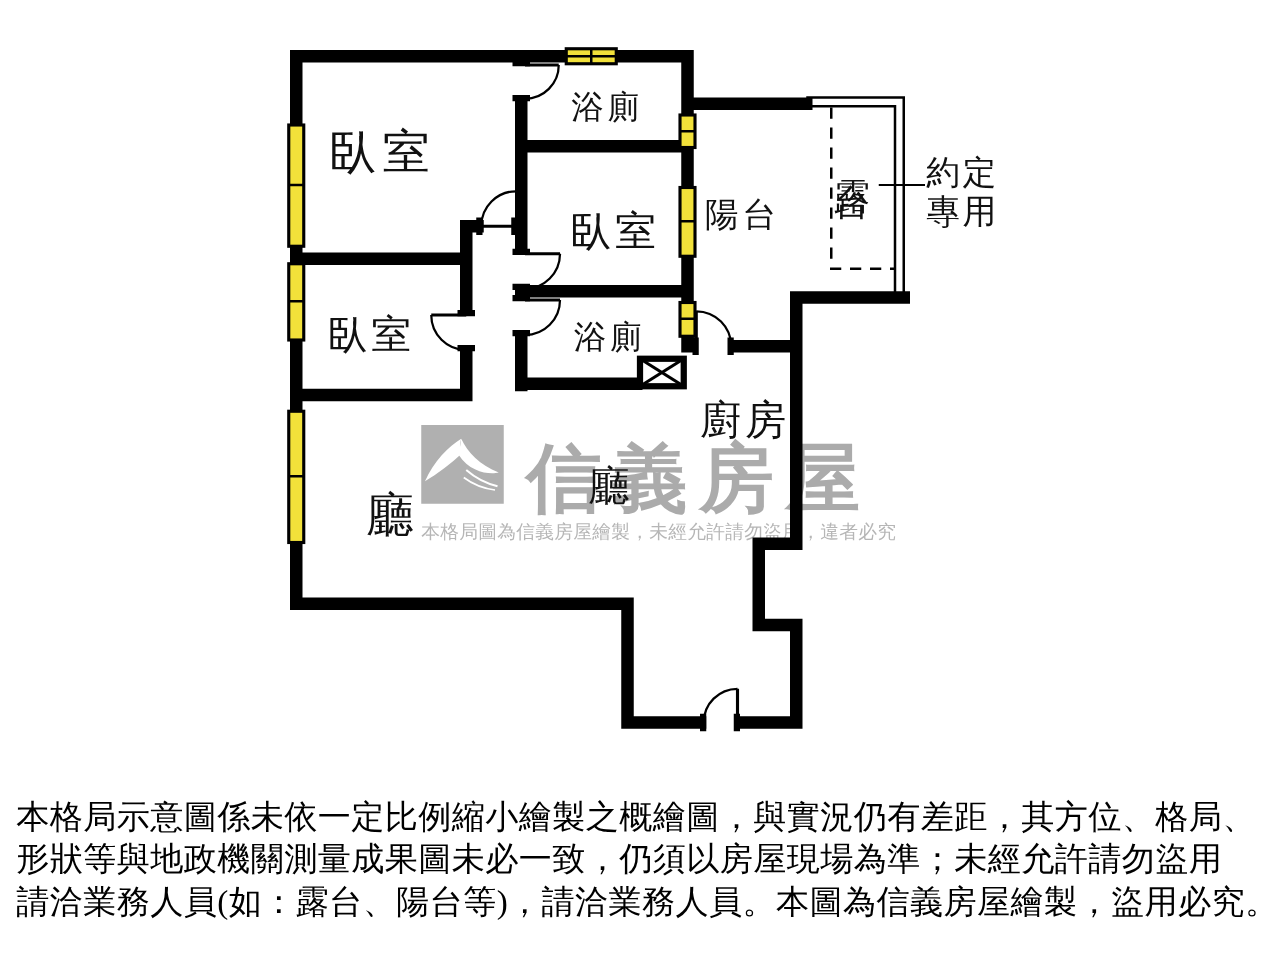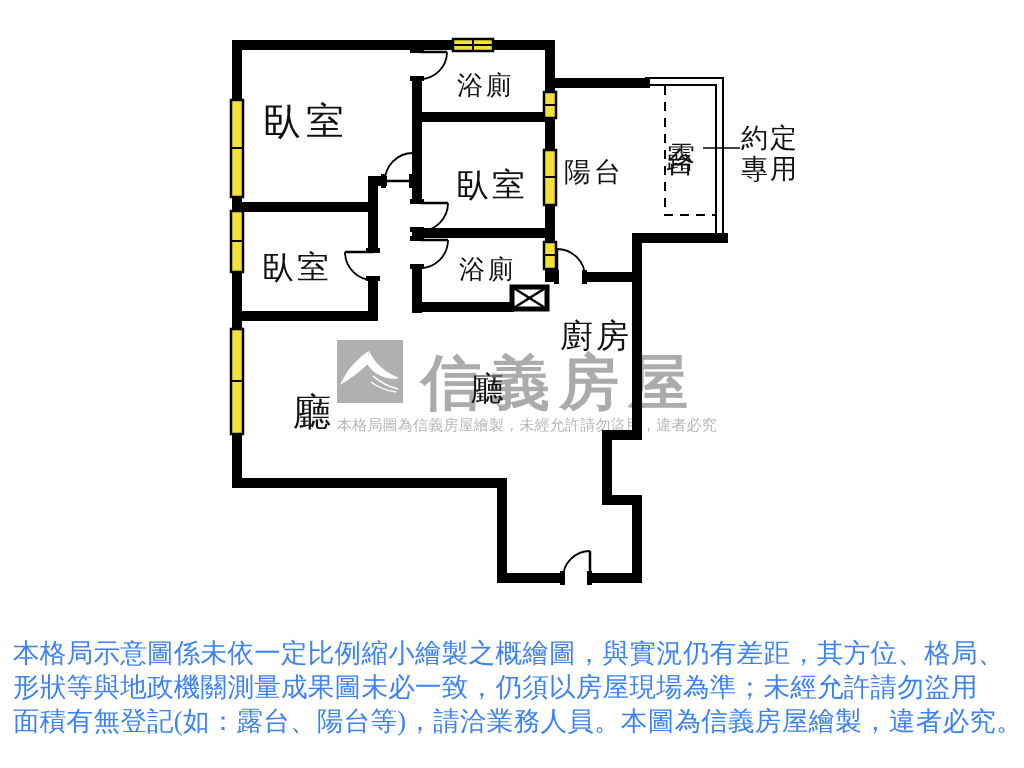--- a/index.html
+++ b/index.html
@@ -12,21 +12,21 @@
   .leader{stroke:#000000;stroke-width:1.5;fill:none;}
   .window-rect{fill:#f2e13a;stroke:#000000;stroke-width:2.5;}
   .window-div{stroke:#000000;stroke-width:2;}
   .door-arc{stroke:#000000;stroke-width:1.8;fill:none;}
   .door-leaf{stroke:#000000;stroke-width:2.5;fill:none;}
   .jamb{fill:#000000;}
   .room-label{fill:#111111;font-family:"Liberation Serif","DejaVu Serif",serif;}
   .vert-label{writing-mode:vertical-rl;text-orientation:upright;}
   .wm-brand{fill:#ababab;font-weight:bold;font-family:"Liberation Serif","DejaVu Serif",serif;}
   .wm-notice{fill:#b6b6b6;font-family:"Liberation Serif","DejaVu Serif",serif;}
-  .disclaimer{position:absolute;left:13px;top:636px;width:1000px;color:#3b82f6;
+  .disclaimer{position:absolute;left:13px;top:636px;width:1000px;color:#000000;
               font-size:26.5px;line-height:34px;letter-spacing:0.3px;}
   .disclaimer p{margin:0;padding:0;white-space:nowrap;}
 </style>
 </head>
 <body>
 
 <div id="page">
 
   <svg id="plan-svg" width="1024" height="625" viewBox="0 0 1024 625">
 
@@ -164,16 +164,16 @@
     <text class="room-label" x="297" y="278" font-size="32" letter-spacing="3" text-anchor="middle">臥室</text>
     <text class="room-label" x="488" y="278" font-size="26" letter-spacing="3" text-anchor="middle">浴廁</text>
     <text class="room-label" x="596" y="347" font-size="33" letter-spacing="3" text-anchor="middle">廚房</text>
     <text class="room-label" x="487" y="400" font-size="33" text-anchor="middle">廳</text>
     <text class="room-label" x="312" y="425" font-size="38" text-anchor="middle">廳</text>
   </svg>
 
   <div class="disclaimer">
     <p>本格局示意圖係未依一定比例縮小繪製之概繪圖，與實況仍有差距，其方位、格局、</p>
     <p>形狀等與地政機關測量成果圖未必一致，仍須以房屋現場為準；未經允許請勿盜用</p>
-    <p>面積有無登記(如：露台、陽台等)，請洽業務人員。本圖為信義房屋繪製，違者必究。</p>
+    <p>請洽業務人員(如：露台、陽台等)，請洽業務人員。本圖為信義房屋繪製，盜用必究。</p>
   </div>
 
 </div>
 
 </body></html>

